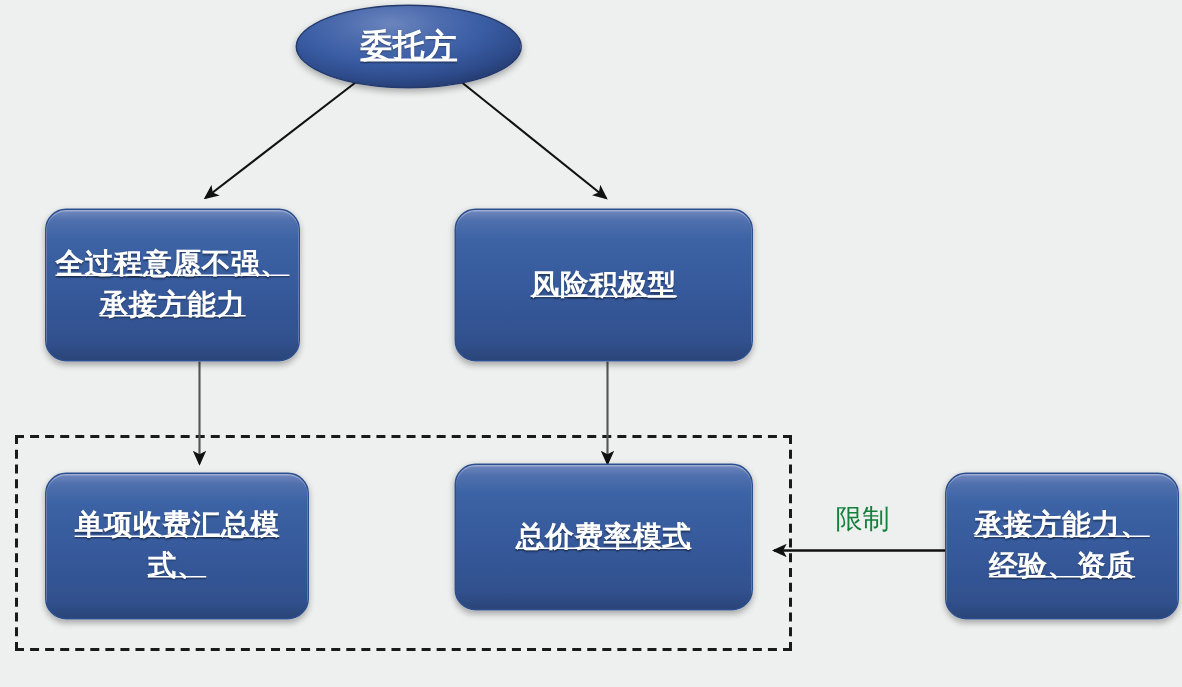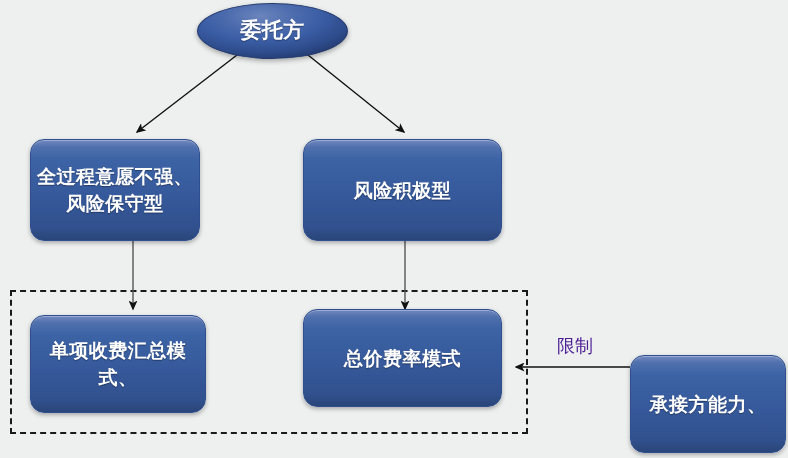--- a/index.html
+++ b/index.html
@@ -41,20 +41,21 @@
     box-sizing: border-box;
     display: flex;
     align-items: center;
     justify-content: center;
     text-align: center;
     color: #ffffff;
     font-weight: bold;
     letter-spacing: 0.5px;
     text-shadow: 0 1px 1px rgba(0,0,0,0.35);
     line-height: 1.42;
+    text-decoration: underline;
   }
 
   .node-box {
     border-radius: 14px;
     background: linear-gradient(to bottom,
         #7389bf 0%,
         #5070ad 7%,
         #3c63a5 20%,
         #36599b 55%,
         #31508d 88%,
@@ -78,29 +79,29 @@
     box-shadow: 0 2px 5px rgba(0,0,0,0.32);
     font-size: 21px;
   }
 
   
   #node-client     { left: 197px; top: 3px;   width: 151px; height: 56px; }
   #node-weak       { left: 30px;  top: 139px; width: 170px; height: 102px; }
   #node-strong     { left: 303px; top: 139px; width: 199px; height: 102px; }
   #node-itemized   { left: 30px;  top: 315px; width: 176px; height: 98px; }
   #node-lumpsum    { left: 303px; top: 309px; width: 199px; height: 98px; }
-  #node-capability { left: 630px; top: 315px; width: 156px; height: 98px; margin-top: 40px; }
+  #node-capability { left: 630px; top: 315px; width: 156px; height: 98px; }
 
   #group-bottom    { left: 10px;  top: 290px; width: 518px; height: 144px; }
 
   
   .edge-label {
     position: absolute;
     font-size: 18px;
-    color: #4c1d95;
+    color: #15803d;
     font-weight: normal;
     white-space: nowrap;
   }
   #label-restrict { left: 557px; top: 334px; }
 </style>
 </head>
 <body>
 
 <div id="canvas">
 
@@ -136,21 +137,21 @@
 
   <div class="edge-label" id="label-restrict">限制</div>
 
   <div class="node node-ellipse" id="node-client">
     <span>委托方</span>
   </div>
 
   <div class="node node-box" id="node-weak">
     <div>
       <div>全过程意愿不强、</div>
-      <div>风险保守型</div>
+      <div>承接方能力</div>
     </div>
   </div>
 
   <div class="node node-box" id="node-strong">
     <div>
       <div>风险积极型</div>
     </div>
   </div>
 
   <div class="node node-box" id="node-itemized">
@@ -161,16 +162,17 @@
 
   <div class="node node-box" id="node-lumpsum">
     <div>
       <div>总价费率模式</div>
     </div>
   </div>
 
   <div class="node node-box" id="node-capability">
     <div>
       <div>承接方能力、</div>
+      <div>经验、资质</div>
     </div>
   </div>
 
 </div>
 
 </body></html>

